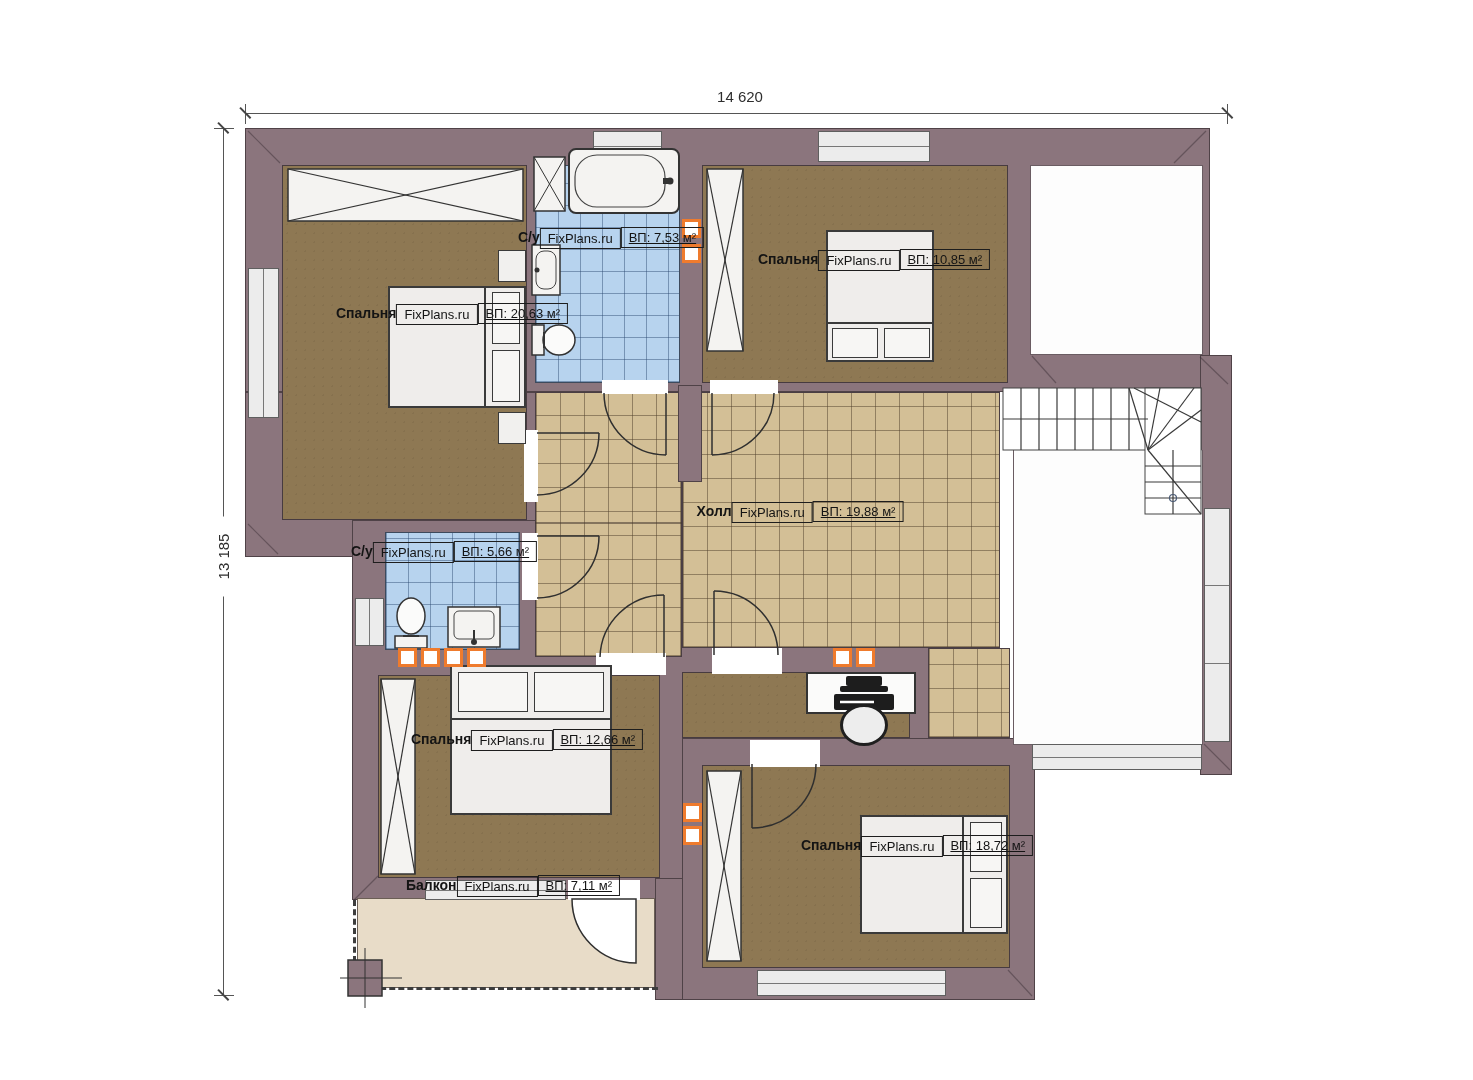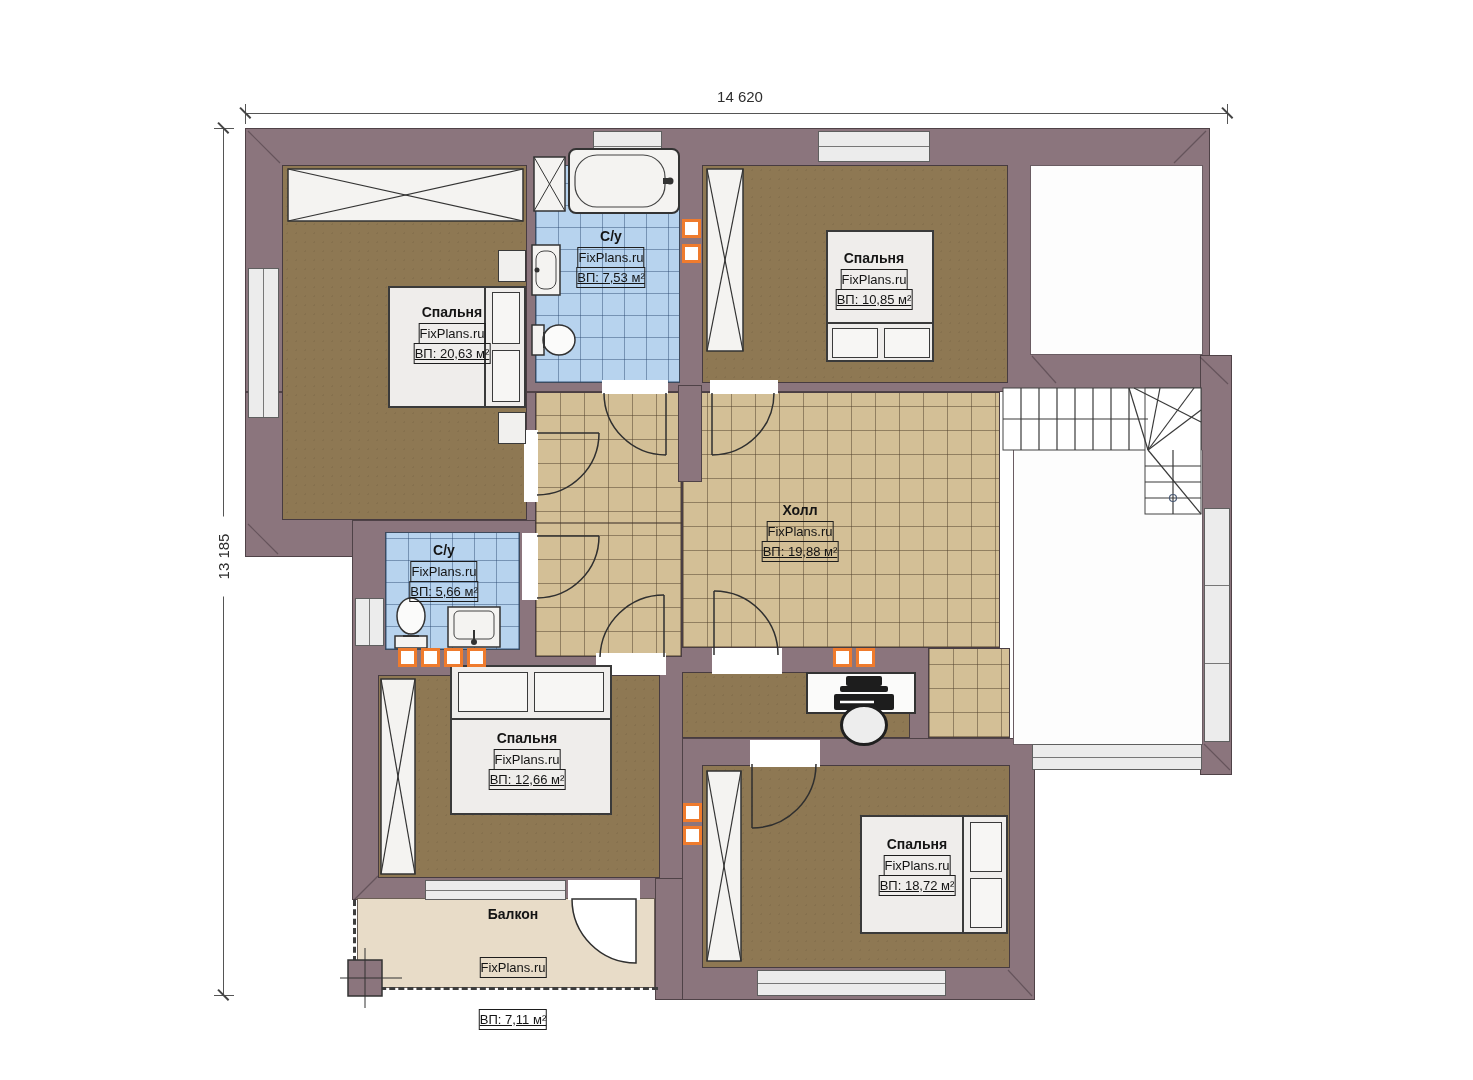--- a/index.html
+++ b/index.html
@@ -23,24 +23,24 @@
   .win-v{position:absolute;background:linear-gradient(90deg,transparent 0 49%,#777 49% 51%,transparent 51%),#ececec;
          border:1px solid #5f5f5f;box-sizing:border-box;}
   .open{position:absolute;background:#fff;}
   .vent{position:absolute;width:13px;height:13px;background:#fff;border:3px solid #ef7b2d;}
   .bed{position:absolute;background:#efedeb;border:2px solid #3a3a3a;box-sizing:border-box;}
   .pillow{position:absolute;background:#f7f6f4;border:1.5px solid #3a3a3a;box-sizing:border-box;}
   .bline{position:absolute;background:#3a3a3a;}
   .nstand{position:absolute;background:#f1f0ee;border:1.5px solid #3a3a3a;box-sizing:border-box;}
   .desk{position:absolute;background:#fbfbfa;border:2px solid #333;box-sizing:border-box;}
   .chair{position:absolute;border-radius:50%;border:3px solid #1f1f1f;background:#ededed;box-sizing:border-box;}
-  .rlabel{position:absolute;display:flex;flex-direction:column;align-items:center;
+  .rlabel{position:absolute;display:flex;align-items:center;
           transform:translateX(-50%);z-index:40;}
   .rname{font-size:14px;font-weight:bold;color:#141414;margin-bottom:3px;white-space:nowrap;}
-  .rbox{border:1.5px solid #1d1d1d;padding:1px 0;font-size:13px;color:#141414;line-height:17px;
+  .rbox{border:1.5px solid #1d1d1d;padding:1px 7px;font-size:13px;color:#141414;line-height:17px;
         white-space:nowrap;background:transparent;}
   .rbox + .rbox{margin-top:-1.5px;text-decoration:underline;}
   .dim{position:absolute;background:#555;}
   .dtick{position:absolute;width:15px;height:1.5px;background:#444;transform:rotate(45deg);}
   .dlabel{position:absolute;font-size:15px;color:#2e2e2e;text-align:center;background:#fff;}
   svg{position:absolute;overflow:visible;}
 </style>
 </head>
 <body>
 
@@ -299,19 +299,19 @@
   <div class="rlabel" style="left:527px;top:730px;">
     <div class="rname">Спальня</div>
     <div class="rbox">FixPlans.ru</div>
     <div class="rbox">ВП: 12,66 м²</div>
   </div>
   <div class="rlabel" style="left:917px;top:836px;">
     <div class="rname">Спальня</div>
     <div class="rbox">FixPlans.ru</div>
     <div class="rbox">ВП: 18,72 м²</div>
   </div>
-  <div class="rlabel" style="left:513px;top:906px;gap:32px;">
+  <div class="rlabel" style="left:513px;top:876px;">
     <div class="rname">Балкон</div>
     <div class="rbox">FixPlans.ru</div>
     <div class="rbox">ВП: 7,11 м²</div>
   </div>
 
 </div>
 
 </body></html>

